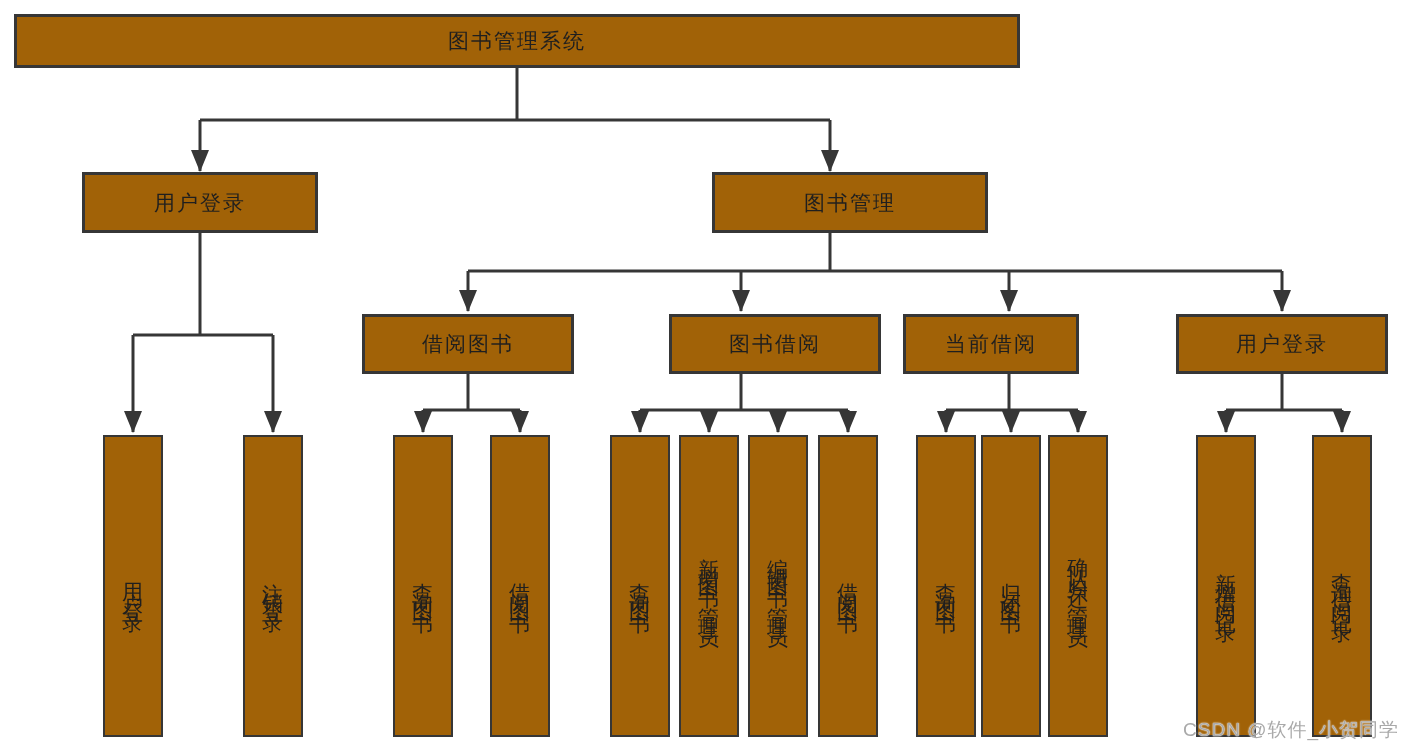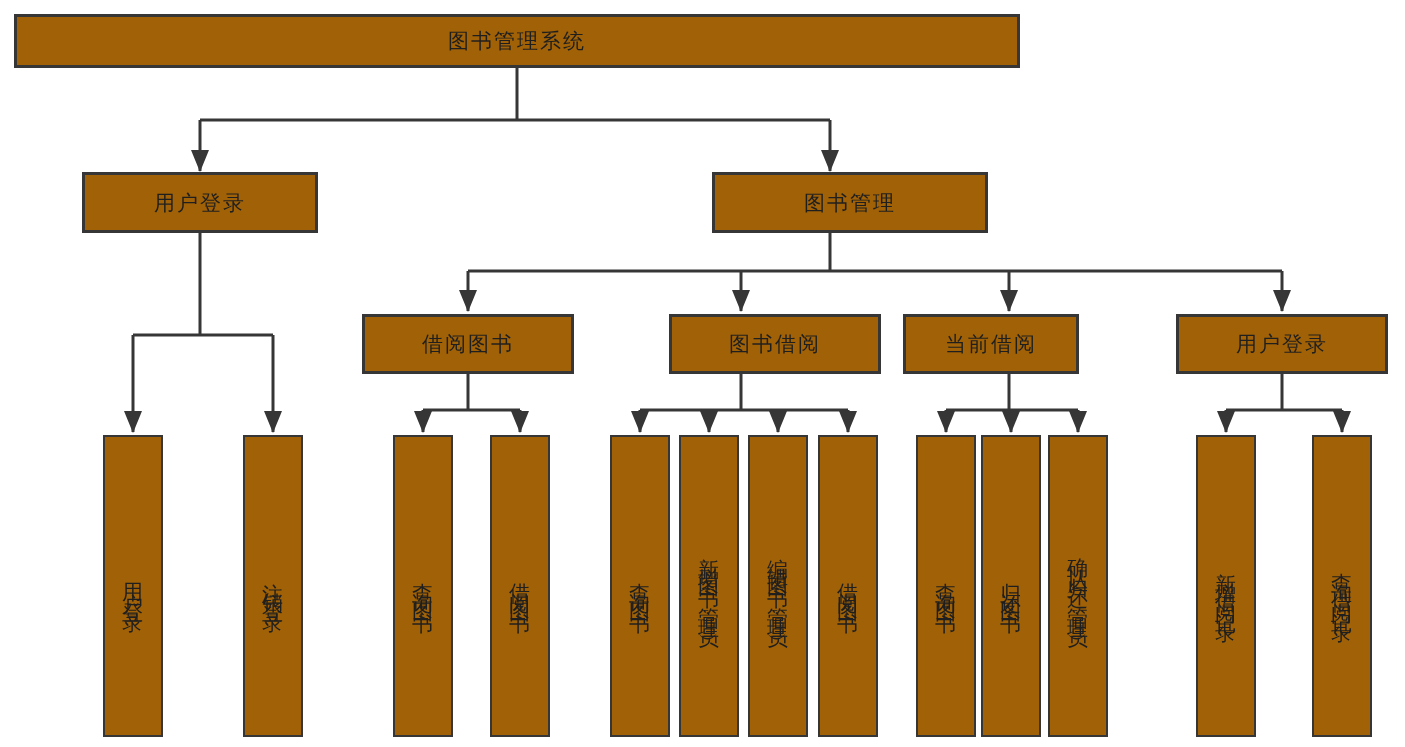--- a/index.html
+++ b/index.html
@@ -139,14 +139,15 @@
     <span class="label">确认归还（管理员）</span>
   </div>
 
   <div class="node leaf" style="left:1196px;top:435px;width:60px;height:302px">
     <span class="label">新增借阅记录</span>
   </div>
   <div class="node leaf" style="left:1312px;top:435px;width:60px;height:302px">
     <span class="label">查询借阅记录</span>
   </div>
 
+  <div class="watermark">CSDN @软件_小贺同学</div>
 
 </div>
 
 </body></html>

